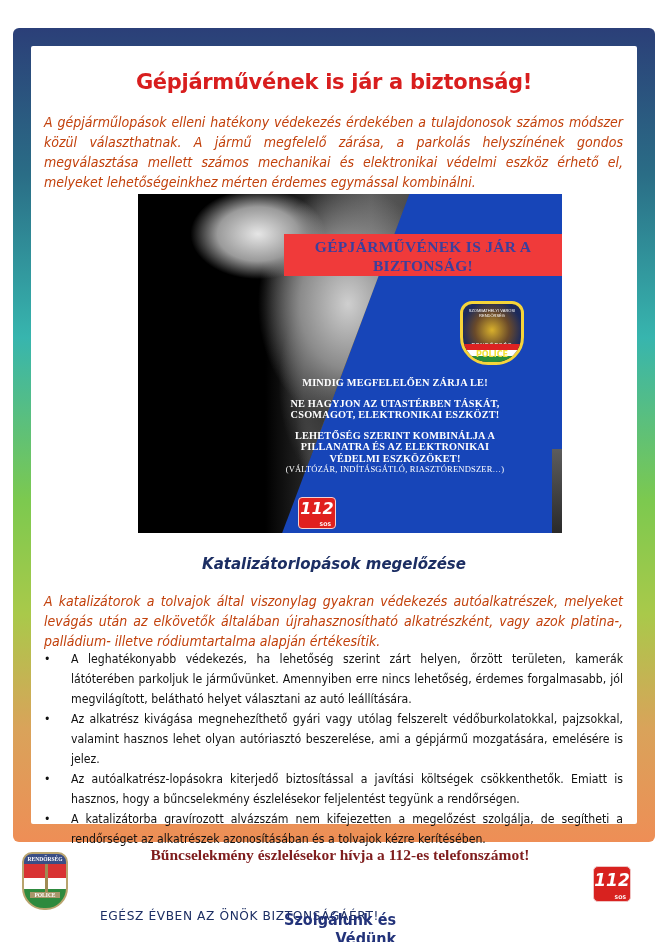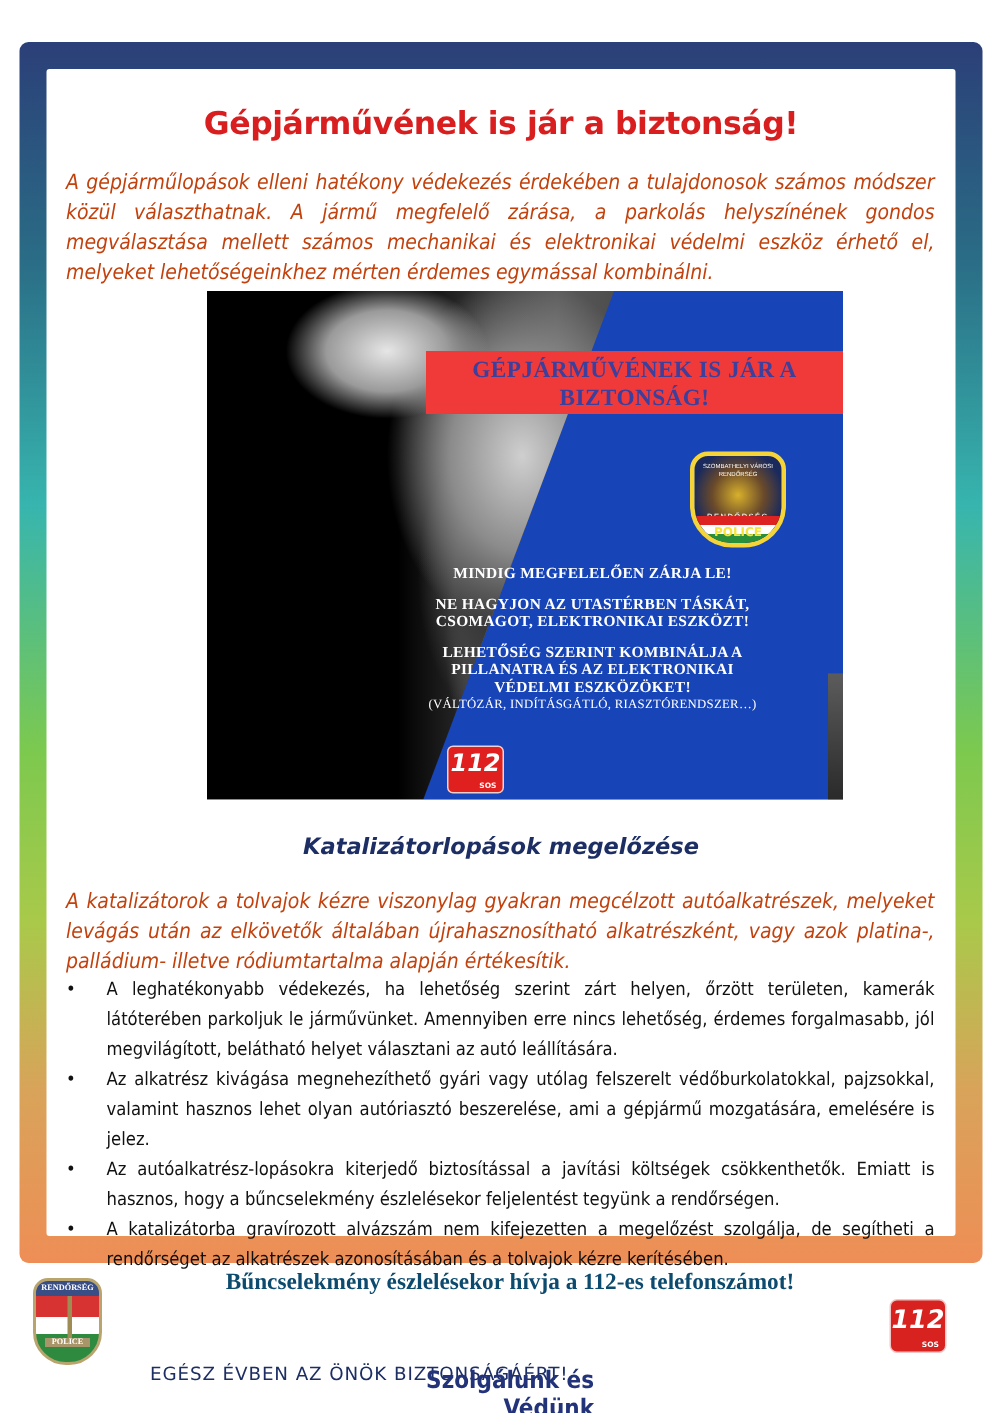--- a/index.html
+++ b/index.html
@@ -119,21 +119,21 @@
     background: linear-gradient(180deg, #3a4e86 0 18%, #d83333 18% 45%, #ffffff 45% 65%, #2e8a3e 65% 100%);
     border: 2px solid #b9a46e;
     overflow: hidden;
   }
   .footer-police .rend { position: absolute; top: 2px; left: 0; right: 0; text-align: center; font-size: 5.5px; color: #fff; font-family: "Liberation Serif", serif; font-weight: bold; }
   .footer-police .sword { position: absolute; left: 21px; top: 10px; width: 3px; height: 32px; background: #9f8b54; }
   .footer-police .pol { position: absolute; left: 6px; right: 6px; bottom: 10px; background: #a8966a; color: #fff; text-align: center; font-size: 5.5px; font-family: "Liberation Serif", serif; font-weight: bold; }
 
   .footer-line1 {
     position: absolute; left: 90px; top: 846px; width: 500px; text-align: center;
-    font-family: "Liberation Serif", serif; font-weight: bold; font-size: 15.5px; color: #0c4a6e;
+    font-family: "Liberation Serif", serif; font-weight: bold; font-size: 15.5px; color: #7f1d1d;
   }
   .footer-line2 {
     position: absolute; left: 100px; top: 872px; width: 500px; text-align: left;
     font-family: "DejaVu Sans", sans-serif; font-weight: normal; font-size: 12.2px; color: #1c2e63; letter-spacing: 0.6px; margin-top: 37px;
   }
   .footer-112 {
     position: absolute; left: 593px; top: 866px; width: 38px; height: 36px;
     background: #d8221f; border-radius: 5px; border: 1px solid #f0c5c5;
     color: #fff; font-family: "DejaVu Sans", sans-serif; font-weight: bold; font-style: italic;
     font-size: 17px; text-align: center; line-height: 26px;
@@ -194,21 +194,21 @@
       </div>
 
       <div class="poster-112">
         <span>112</span>
         <span class="sos">SOS</span>
       </div>
     </div>
 
     <h2 class="sub-title">Katalizátorlopások megelőzése</h2>
 
-    <p class="para body2">A katalizátorok a tolvajok kézre viszonylag gyakran megcélzott autóalkatrészek, melyeket levágás után az elkövetők általában újrahasznosítható alkatrészként, vagy azok platina-, palládium- illetve ródiumtartalma alapján értékesítik.</p>
+    <p class="para body2">A katalizátorok a tolvajok által viszonylag gyakran védekezés autóalkatrészek, melyeket levágás után az elkövetők általában újrahasznosítható alkatrészként, vagy azok platina-, palládium- illetve ródiumtartalma alapján értékesítik.</p>
 
     <div class="bullets">
       <div class="bullet">
         <span class="dot">•</span>
         <span>A leghatékonyabb védekezés, ha lehetőség szerint zárt helyen, őrzött területen, kamerák látóterében parkoljuk le járművünket. Amennyiben erre nincs lehetőség, érdemes forgalmasabb, jól megvilágított, belátható helyet választani az autó leállítására.</span>
       </div>
       <div class="bullet">
         <span class="dot">•</span>
         <span>Az alkatrész kivágása megnehezíthető gyári vagy utólag felszerelt védőburkolatokkal, pajzsokkal, valamint hasznos lehet olyan autóriasztó beszerelése, ami a gépjármű mozgatására, emelésére is jelez.</span>
       </div>

